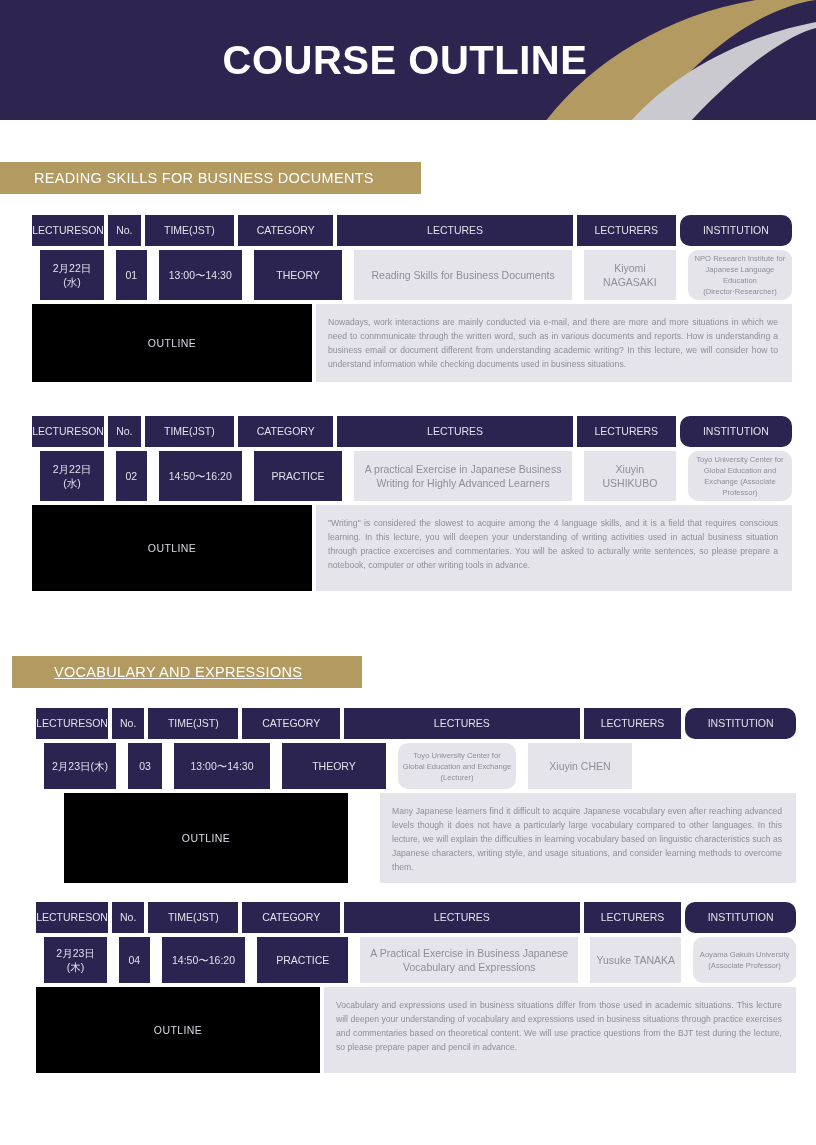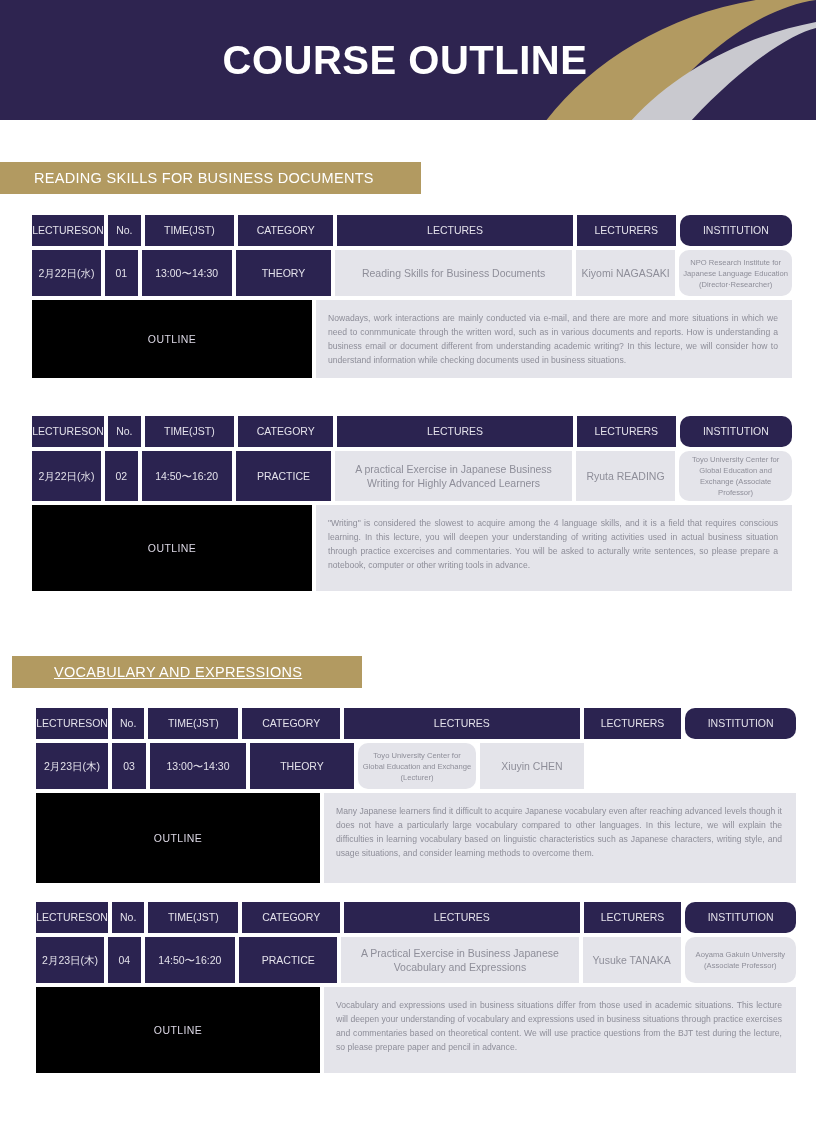--- a/index.html
+++ b/index.html
@@ -89,21 +89,21 @@
   .cell.light {
     background: #e4e4ea;
     color: #8e8e99;
   }
 
   
   .hdr { height: 31px; font-size: 10.5px; }
   .hdr.two-line { line-height: 1.15; }
 
   
-  .drow { min-height: 46px; }
+  .drow { min-height: 46px; margin-left: 8px; }
 
   
   .g1 .c-date  { width: 72px; }
   .g1 .c-no    { width: 34px; }
   .g1 .c-time  { width: 94px; }
   .g1 .c-cat   { width: 100px; }
   .g1 .c-lec   { width: 248px; }
   .g1 .c-ler   { width: 104px; }
   .g1 .c-inst  { width: 118px; }
 
@@ -137,21 +137,21 @@
     color: #8e8e99;
     font-size: 8.6px;
     line-height: 1.62;
     padding: 12px 14px 12px 12px;
     text-align: justify;
     flex: 1;
   }
 
   .h-78  { height: 78px; }
   .h-86  { height: 86px; }
-  .h-90  { height: 90px; }
+  .h-90  { height: 90px; margin-left: 28px; }
 </style>
 </head>
 <body>
 
 <div class="page">
 
   <div class="banner">
     <svg class="banner-svg" viewBox="0 0 816 120" preserveAspectRatio="none">
       <path d="M816,0 L816,-5 C700,-5 600,50 545,122 L646,122 C700,52 760,8 816,0 Z" fill="#b29a61"></path>
       <path d="M816,22 C742,36 672,74 630,122 L690,122 C742,66 790,34 816,28 Z" fill="#c9c9cf"></path>
@@ -208,21 +208,21 @@
       <div class="cell hdr c-ler">LECTURERS</div>
       <div class="cell hdr c-inst" style="font-size:10.5px;">INSTITUTION</div>
     </div>
 
     <div class="row-cells">
       <div class="cell drow c-date">2月22日(水)</div>
       <div class="cell drow c-no">02</div>
       <div class="cell drow c-time">14:50〜16:20</div>
       <div class="cell drow c-cat">PRACTICE</div>
       <div class="cell drow light c-lec">A practical Exercise in Japanese Business Writing for Highly Advanced Learners</div>
-      <div class="cell drow light c-ler">Ryuta READING</div>
+      <div class="cell drow light c-ler">Xiuyin USHIKUBO</div>
       <div class="cell drow light c-inst">Toyo University Center for Global Education and Exchange (Associate Professor)</div>
     </div>
 
     <div class="outline-row">
       <div class="outline-label h-86">OUTLINE</div>
       <div class="outline-text h-86">"Writing" is considered the slowest to acquire among the 4 language skills, and it is a field that requires conscious learning. In this lecture, you will deepen your understanding of writing activities used in actual business situation through practice excercises and commentaries. You will be asked to acturally write sentences, so please prepare a notebook, computer or other writing tools in advance.</div>
     </div>
   </div>
 
   <div class="section-bar section-bar-2">VOCABULARY AND EXPRESSIONS</div>

